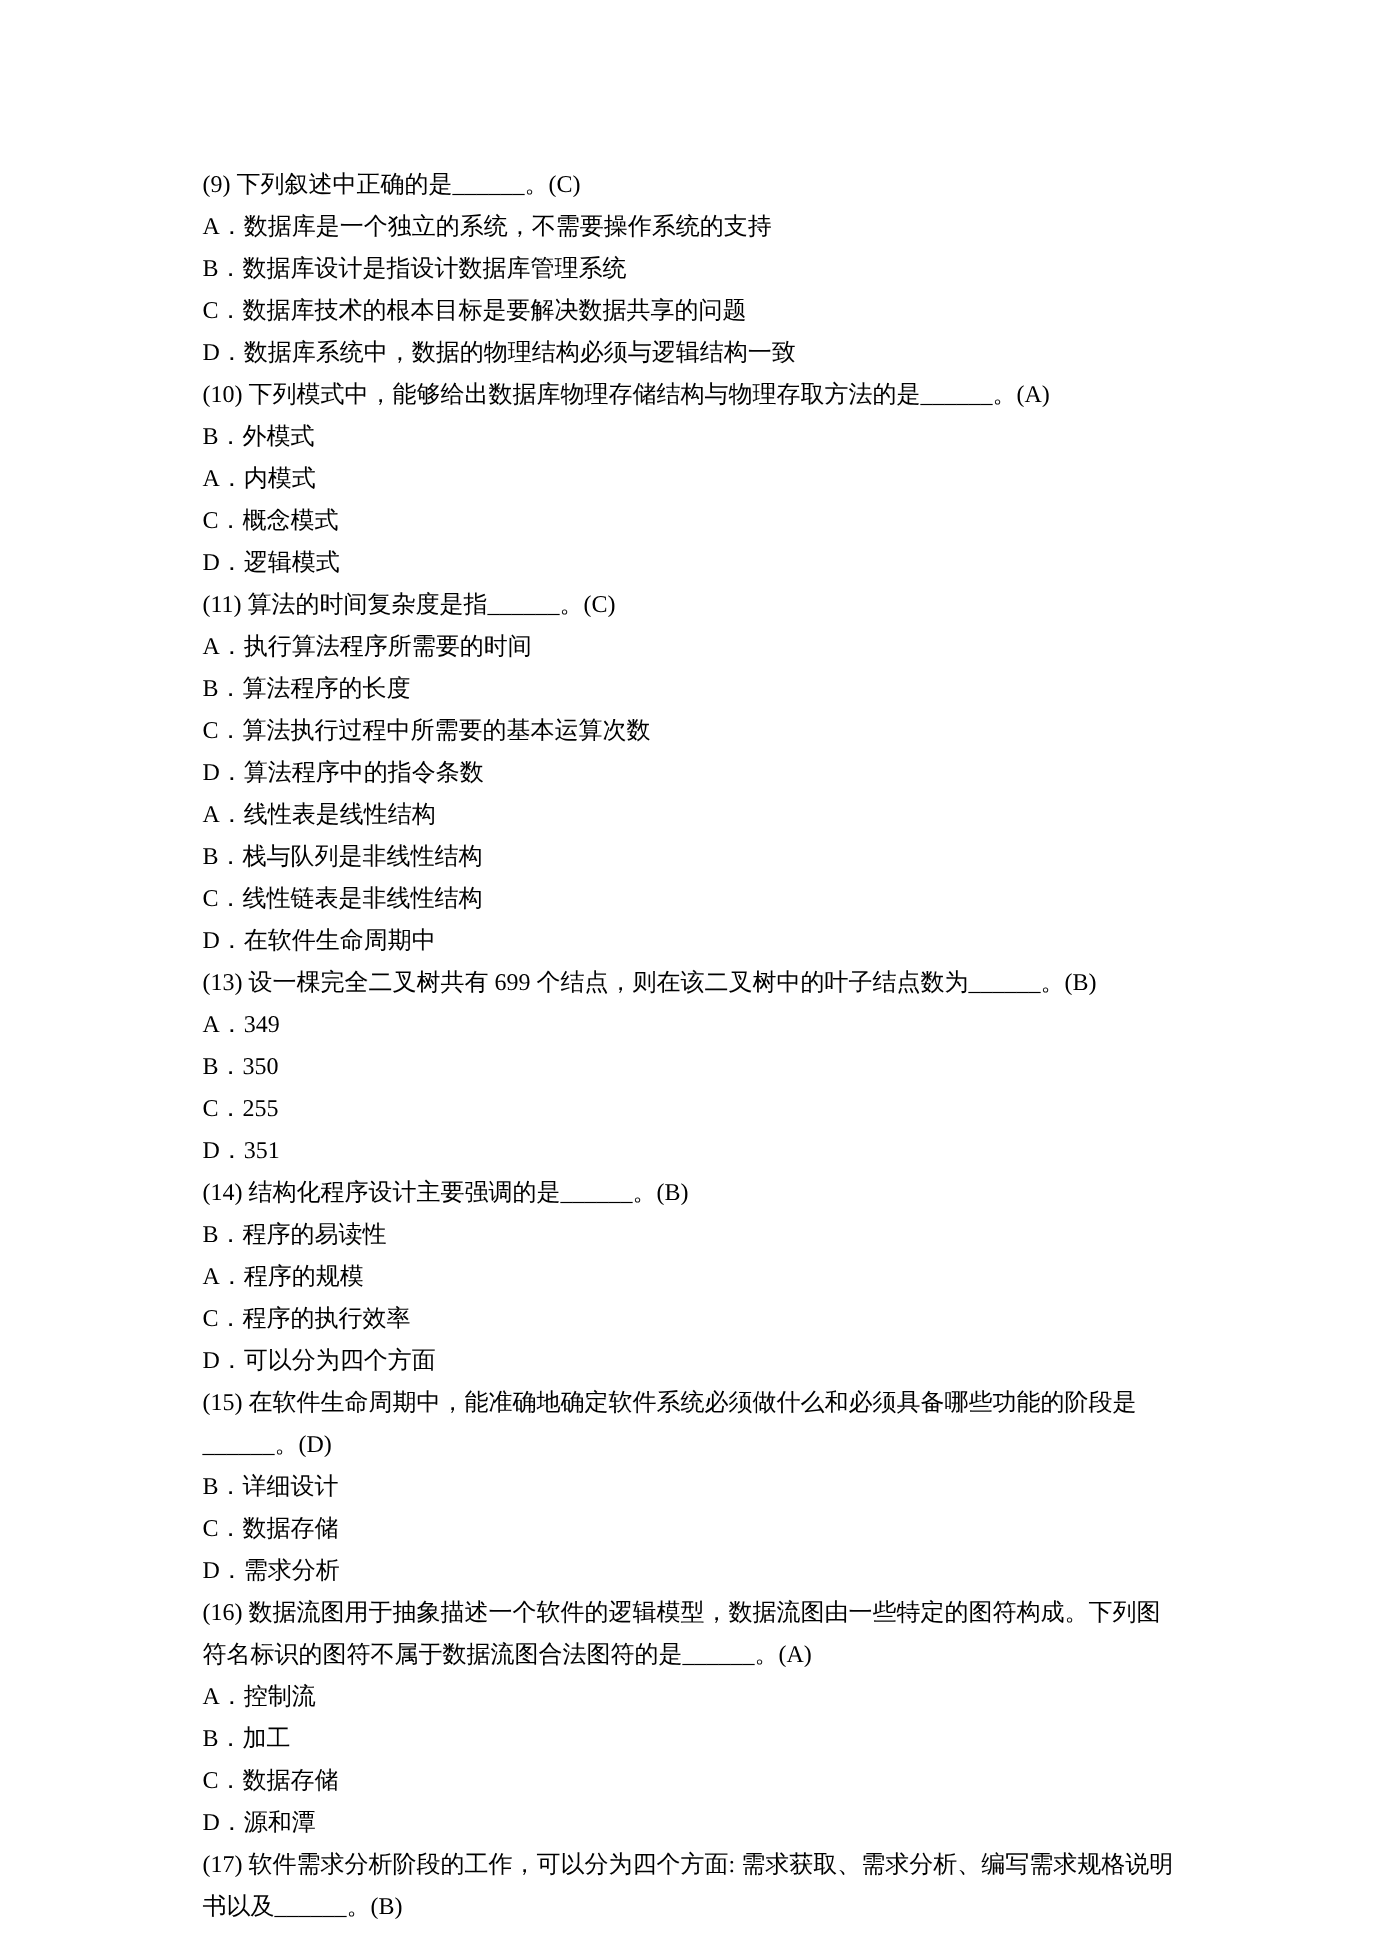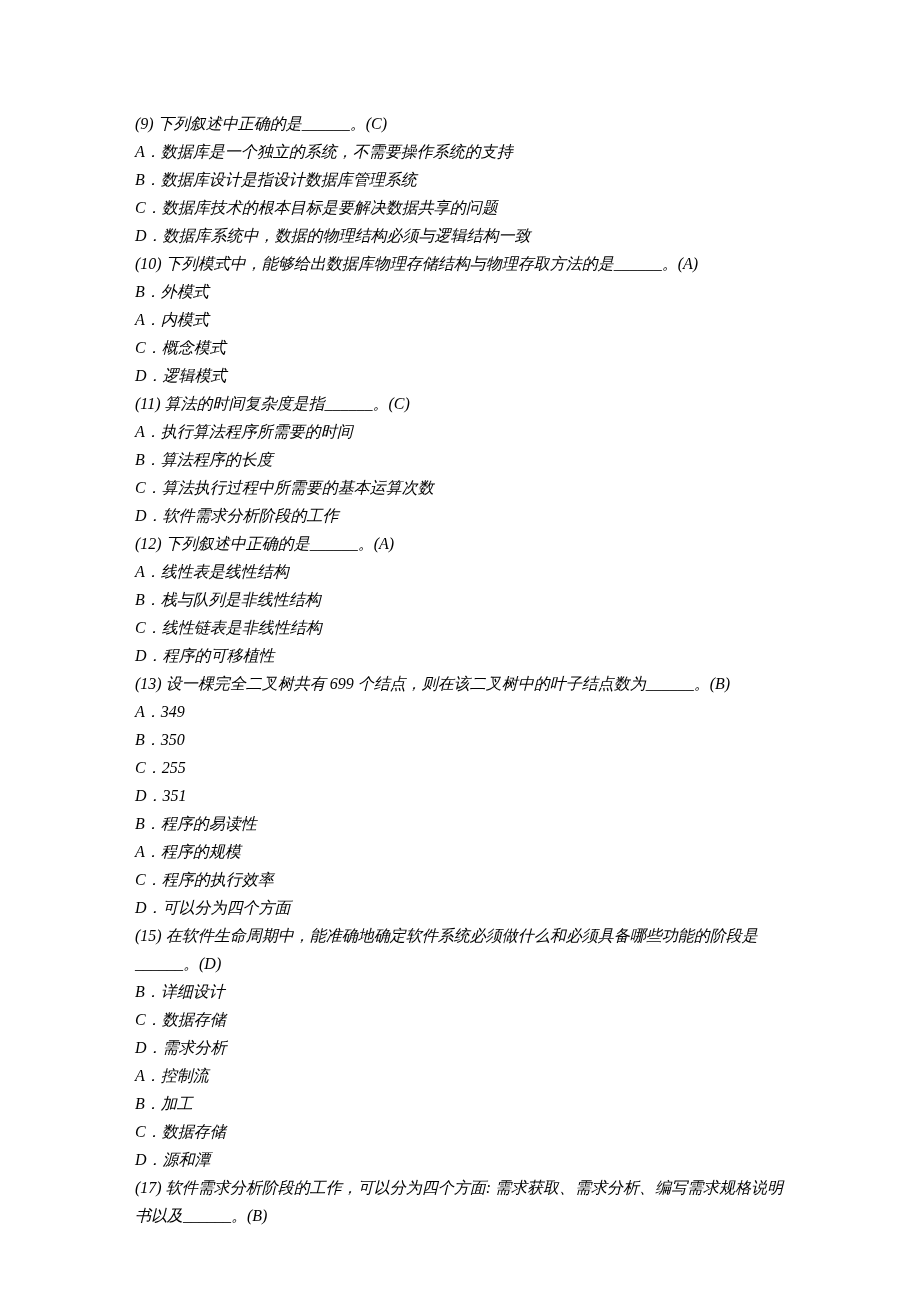--- a/index.html
+++ b/index.html
@@ -7,57 +7,58 @@
       width: 920px;
       height: 1302px;
       background: #ffffff;
       font-family: "SimSun", "宋体", serif;
       font-size: 16px;
       color: #000000;
       line-height: 1.75;
       padding: 110px 135px 0 135px;
     }
     .content { white-space: normal; }
-    .line { display: block; font-style: italic; }
+    .line { display: block; }
   </style>
 </head>
 <body>
 
 <div class="content">
     <span class="line">(9) 下列叙述中正确的是______。(C)</span>
     <span class="line">A．数据库是一个独立的系统，不需要操作系统的支持</span>
     <span class="line">B．数据库设计是指设计数据库管理系统</span>
     <span class="line">C．数据库技术的根本目标是要解决数据共享的问题</span>
     <span class="line">D．数据库系统中，数据的物理结构必须与逻辑结构一致</span>
     <span class="line">(10) 下列模式中，能够给出数据库物理存储结构与物理存取方法的是______。(A)</span>
     <span class="line">B．外模式</span>
     <span class="line">A．内模式</span>
     <span class="line">C．概念模式</span>
     <span class="line">D．逻辑模式</span>
     <span class="line">(11) 算法的时间复杂度是指______。(C)</span>
     <span class="line">A．执行算法程序所需要的时间</span>
     <span class="line">B．算法程序的长度</span>
     <span class="line">C．算法执行过程中所需要的基本运算次数</span>
-    <span class="line">D．软件需求分析阶段的工作</span>
-    <span class="line">(12) 下列叙述中正确的是______。(A)</span>
+    <span class="line">D．算法程序中的指令条数</span>
     <span class="line">A．线性表是线性结构</span>
     <span class="line">B．栈与队列是非线性结构</span>
     <span class="line">C．线性链表是非线性结构</span>
-    <span class="line">D．程序的可移植性</span>
+    <span class="line">D．在软件生命周期中</span>
     <span class="line">(13) 设一棵完全二叉树共有 699 个结点，则在该二叉树中的叶子结点数为______。(B)</span>
     <span class="line">A．349</span>
     <span class="line">B．350</span>
     <span class="line">C．255</span>
     <span class="line">D．351</span>
+    <span class="line">(14) 结构化程序设计主要强调的是______。(B)</span>
     <span class="line">B．程序的易读性</span>
     <span class="line">A．程序的规模</span>
     <span class="line">C．程序的执行效率</span>
     <span class="line">D．可以分为四个方面</span>
     <span class="line">(15) 在软件生命周期中，能准确地确定软件系统必须做什么和必须具备哪些功能的阶段是______。(D)</span>
     <span class="line">B．详细设计</span>
     <span class="line">C．数据存储</span>
     <span class="line">D．需求分析</span>
+    <span class="line">(16) 数据流图用于抽象描述一个软件的逻辑模型，数据流图由一些特定的图符构成。下列图符名标识的图符不属于数据流图合法图符的是______。(A)</span>
     <span class="line">A．控制流</span>
     <span class="line">B．加工</span>
     <span class="line">C．数据存储</span>
     <span class="line">D．源和潭</span>
     <span class="line">(17) 软件需求分析阶段的工作，可以分为四个方面: 需求获取、需求分析、编写需求规格说明书以及______。(B)</span>
   </div>
 
 </body></html>

